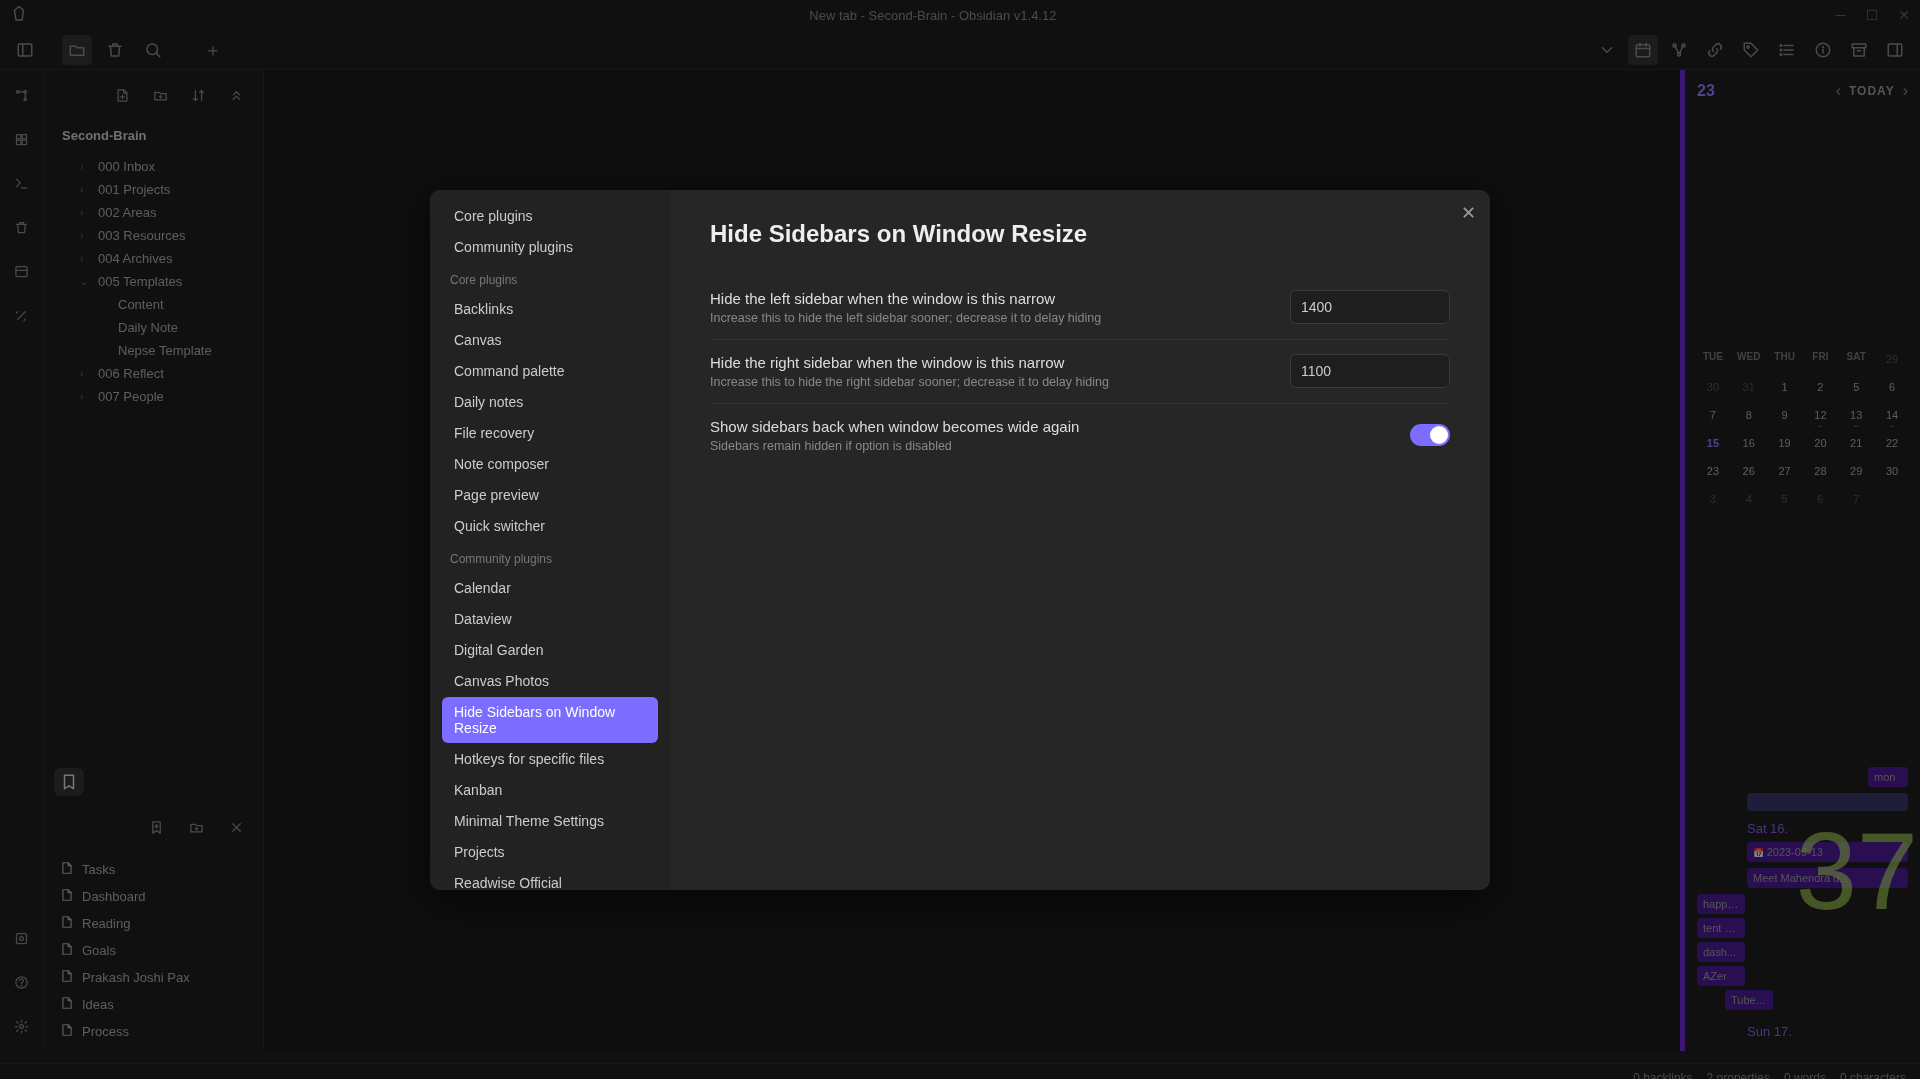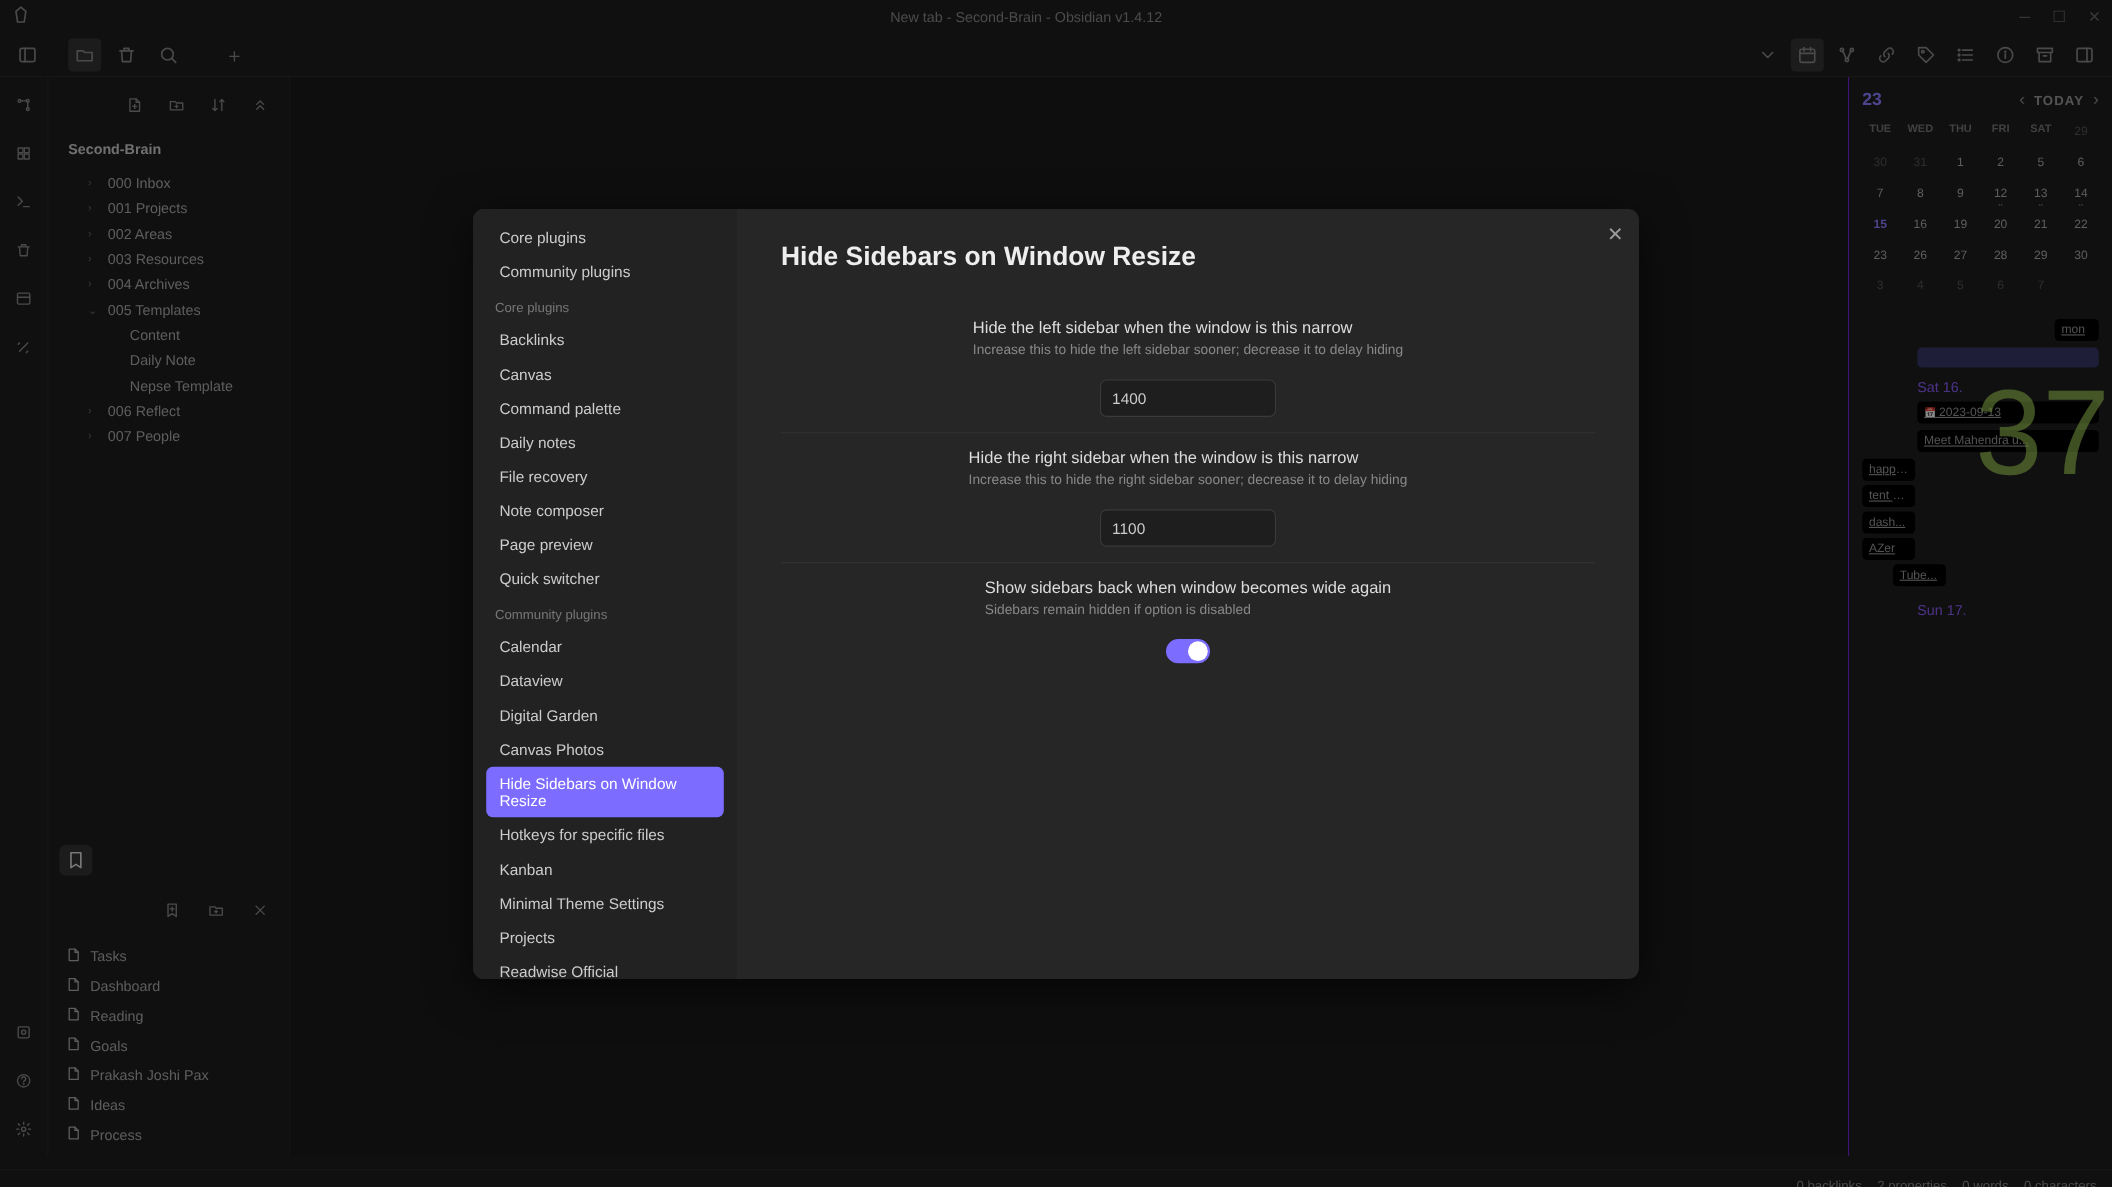--- a/index.html
+++ b/index.html
@@ -39,52 +39,52 @@
 .bookmark-sep { display:flex; align-items:center; padding:8px 10px; gap:8px; }
 .bookmark-box { background:#333; width:30px; height:28px; border-radius:6px; display:flex; align-items:center; justify-content:center; }
 .sidebar-lower-icons { display:flex; gap:10px; padding:8px 12px; justify-content:flex-end; }
 .file-list { padding: 6px 10px; }
 .file-item { display:flex; align-items:center; gap:8px; padding:5px 6px; color:#aaa; font-size:13px; cursor:pointer; }
 
 
 .editor { flex: 1; background: #1a1a1a; position: relative; }
 
 
-.right-sidebar { width: 240px; border-left: 1px solid #6d28d9; padding: 12px; display:flex; flex-direction:column; gap:8px; color:#999; font-size:12px; }
+.right-sidebar { width: 240px; border-left: 5px solid #6d28d9; padding: 12px; display:flex; flex-direction:column; gap:8px; color:#999; font-size:12px;justify-content:space-between; }
 .cal-header { display:flex; align-items:center; gap:8px; justify-content:flex-end; }
 .cal-year { color:#8a7cff; font-weight:700; font-size:16px; }
 .cal-today { font-weight:700; letter-spacing:1px; font-size:12px; }
 .cal-nav { cursor:pointer; color:#888; font-size:16px; }
 .cal-grid { display:grid; grid-template-columns: repeat(6,1fr); gap:4px; text-align:center; font-size:11px; }
 .cal-dow { color:#777; font-weight:600; font-size:10px; padding:4px 0; }
 .cal-day { padding:6px 0; color:#aaa; cursor:pointer; border-radius:4px; position:relative; }
 .cal-day.dim { color:#555; }
 .cal-day.today { color:#8a7cff; font-weight:700; }
 .cal-day.dots::after { content:"••"; position:absolute; bottom:-2px; left:0; right:0; font-size:6px; color:#666; }
 .agenda { margin-top:10px; display:flex; flex-direction:column; gap:6px; font-size:11px; }
-.agenda-slot { background:#000000; border-radius:4px; padding:4px 6px; color:#999; overflow:hidden; white-space:nowrap; text-overflow:ellipsis;text-decoration:underline; }
+.agenda-slot { background:#4c1d95; border-radius:4px; padding:4px 6px; color:#999; overflow:hidden; white-space:nowrap; text-overflow:ellipsis; }
 .agenda-day { color:#8b5cf6; margin-top:4px; font-size:13px; }
 .agenda-week { position:absolute; font-size:110px; font-weight:400; color:#bef264; opacity:0.6; pointer-events:none; }
 
 
 .statusbar { height:28px; display:flex; align-items:center; justify-content:flex-end; gap:14px; padding:0 14px; color:#888; font-size:12px; border-top:1px solid #2a2a2a;margin-top:12px; }
 
 
 .modal-backdrop { position:absolute; inset:0; background:rgba(0,0,0,0.45); display:flex; align-items:center; justify-content:center; }
 .modal { width: 1060px; height: 700px; background:#262626; border-radius:10px; display:flex; overflow:hidden; box-shadow:0 10px 40px rgba(0,0,0,0.6); position:relative; }
 .modal-close { position:absolute; top:12px; right:14px; color:#999; cursor:pointer; font-size:18px; }
 .settings-nav { width: 240px; background:#222; padding: 10px 8px; overflow-y:auto; }
 .settings-nav::-webkit-scrollbar { width:6px; }
 .settings-nav::-webkit-scrollbar-thumb { background:#444; border-radius:3px; }
 .nav-section-title { color:#777; font-size:12px; padding:10px 12px 6px; }
 .nav-item { padding:7px 12px; color:#ccc; font-size:14px; cursor:pointer; border-radius:6px; margin:1px 4px; }
 .nav-item.active { background:#7c6cff; color:#fff; }
 .settings-body { flex:1; padding: 30px 40px; overflow-y:auto; }
 .settings-title { font-size:24px; font-weight:600; color:#eee; margin-bottom:28px; }
-.setting-row { display:flex; align-items:center; padding:14px 0; border-bottom:1px solid #333; gap:20px;flex-direction:column; }
+.setting-row { display:flex; align-items:center; padding:14px 0; border-bottom:1px solid #333; gap:20px; }
 .setting-text { flex:1; }
 .setting-label { color:#ddd; font-size:15px; margin-bottom:4px; }
 .setting-desc { color:#888; font-size:12.5px; }
 .setting-input { width:160px; background:#1e1e1e; border:1px solid #3a3a3a; color:#ccc; padding:8px 10px; border-radius:6px; font-size:14px; }
 .toggle { width:40px; height:22px; background:#7c6cff; border-radius:11px; position:relative; cursor:pointer; }
 .toggle::after { content:""; position:absolute; right:2px; top:2px; width:18px; height:18px; background:#fff; border-radius:50%; }
 
 svg { width:18px; height:18px; stroke:currentColor; fill:none; stroke-width:2; stroke-linecap:round; stroke-linejoin:round; }
 .ic-sm svg { width:15px; height:15px; }
 </style>

